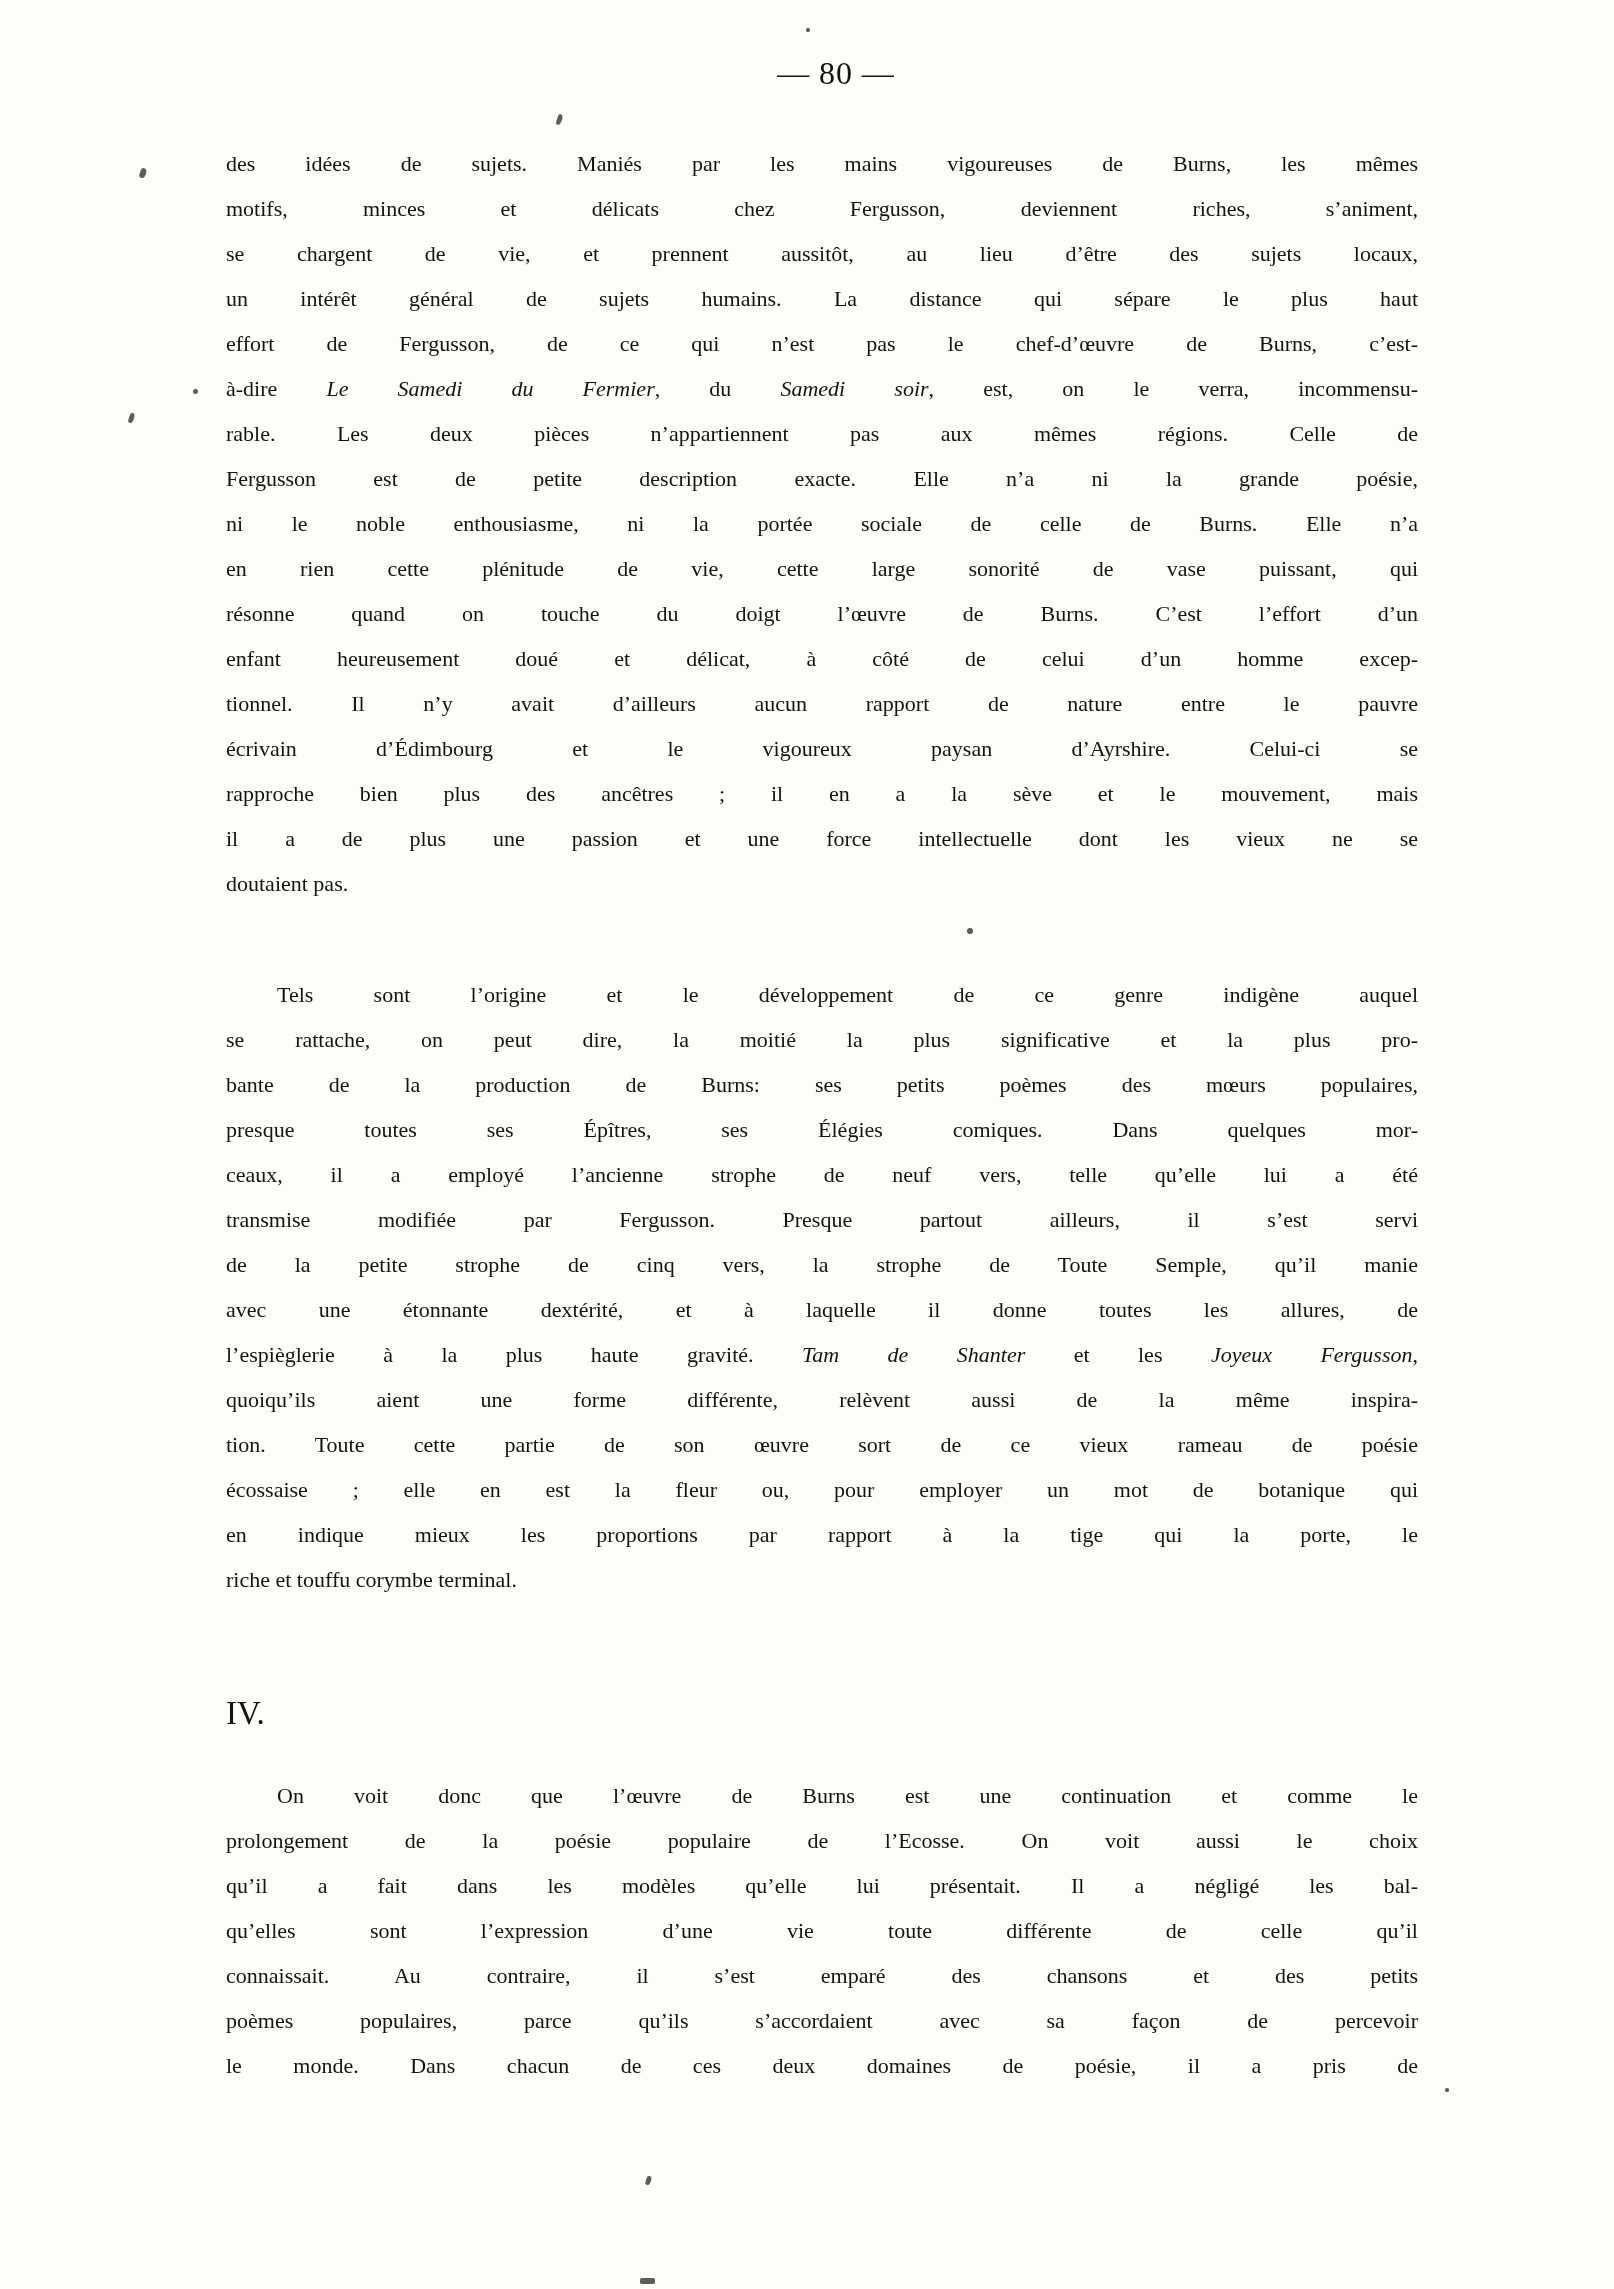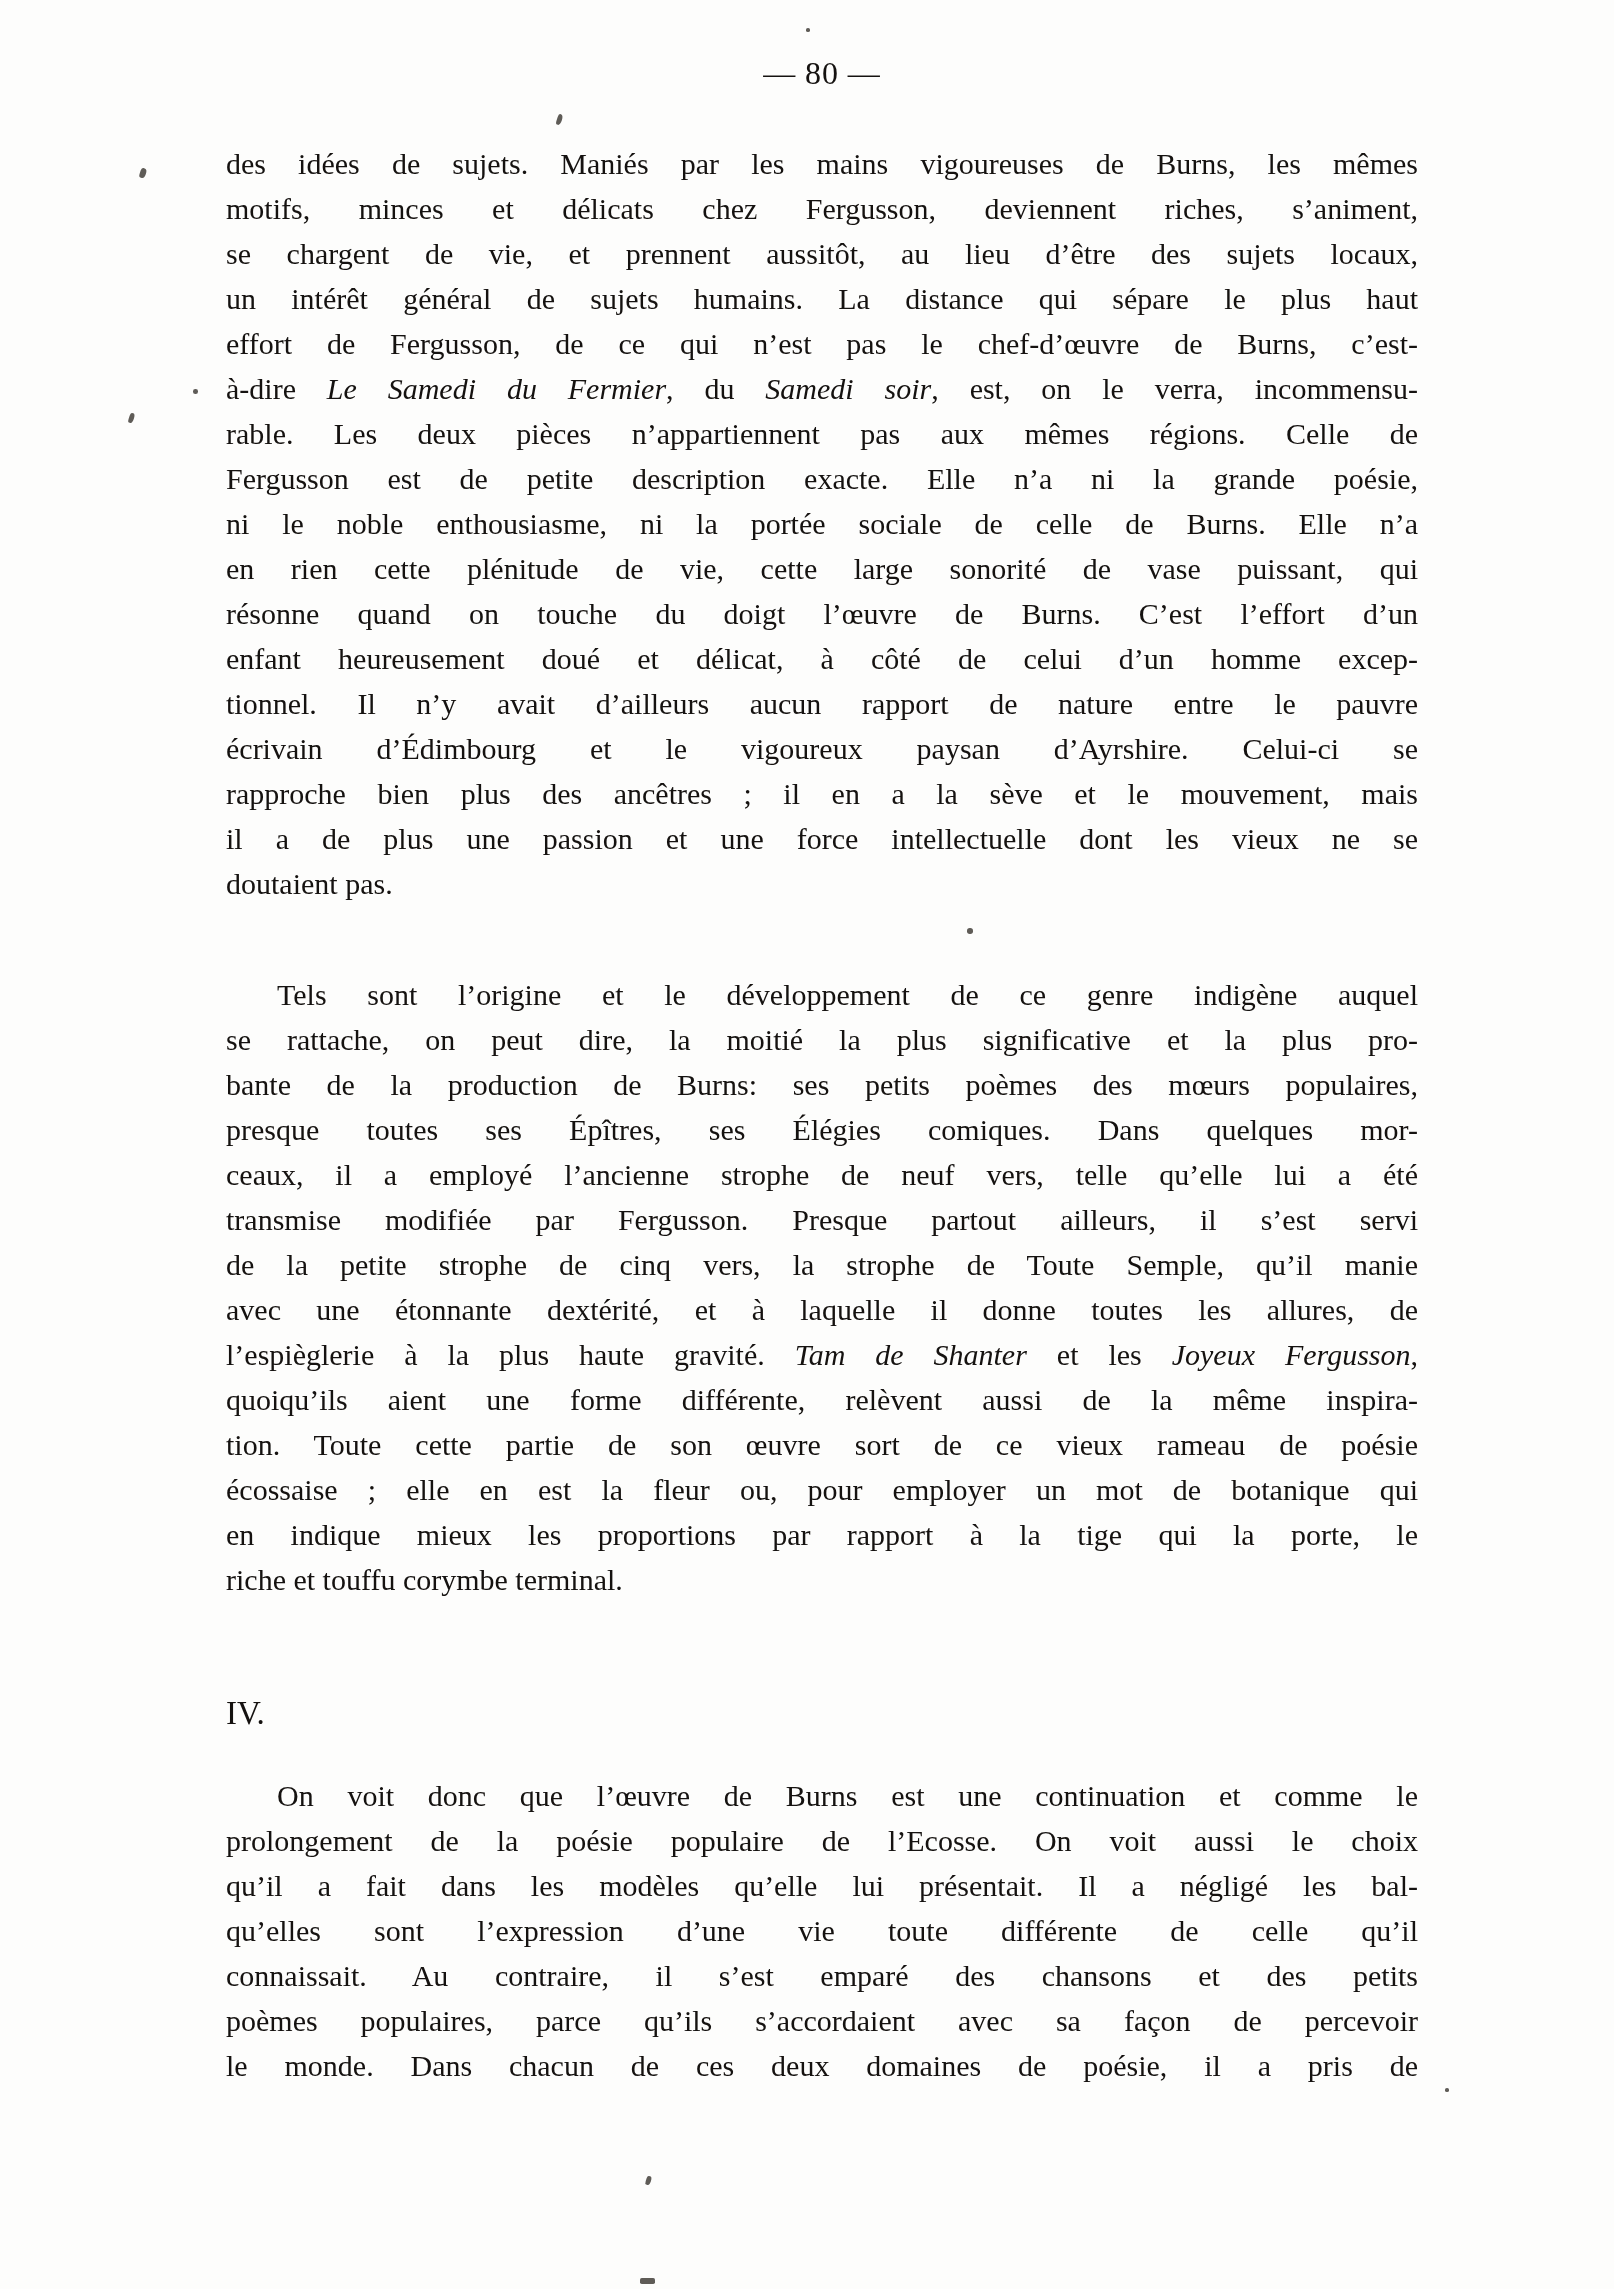--- a/index.html
+++ b/index.html
@@ -12,21 +12,21 @@
     width: 1614px;
     height: 2290px;
     background: #fdfdfc;
     font-family: "Liberation Serif", "DejaVu Serif", serif;
     color: #151210;
     overflow: hidden;
   }
   .page-header {
     position: absolute;
     top: 55px;
-    left: 226px;
+    left: 240px;
     width: 1192px;
     text-align: center;
     font-size: 32px;
     letter-spacing: 0.9px;
     line-height: 37px;
   }
   .content {
     position: absolute;
     left: 226px;
     top: 141px;
@@ -35,21 +35,21 @@
   .para {
     margin: 0;
     padding: 0;
   }
   .para + .para {
     margin-top: 66px;
   }
   .line {
     height: 45px;
     line-height: 45px;
-    font-size: 30px;
+    font-size: 22px;
     text-align: justify;
     text-align-last: justify;
     white-space: normal;
     overflow: hidden;
   }
   .line.lastleft {
     text-align-last: left;
   }
   .line.indent {
     padding-left: 51px;

